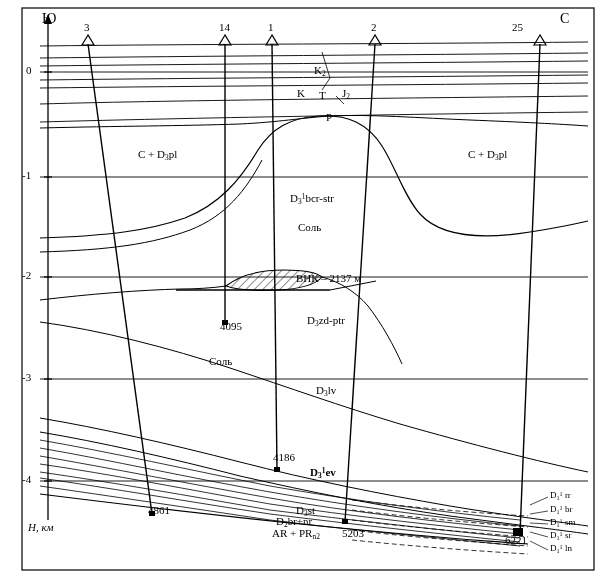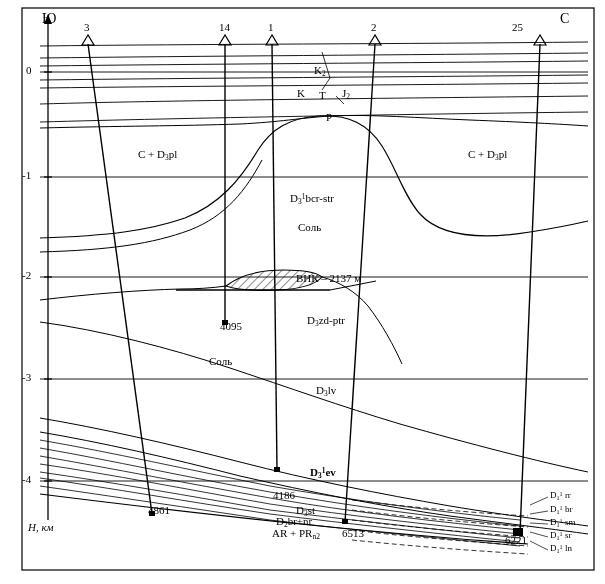--- a/index.html
+++ b/index.html
@@ -194,22 +194,22 @@
   <div class="lbl" style="left:316px; top:385px;">D<sub>3</sub>lv</div>
   <div class="lbl" style="left:310px; top:467px;font-weight:bold;">D<sub>3</sub><sup>1</sup>ev</div>
   <div class="lbl" style="left:296px; top:505px;">D<sub>3</sub>st</div>
   <div class="lbl" style="left:276px; top:516px;">D<sub>2</sub>br+nr</div>
   <div class="lbl" style="left:272px; top:528px;text-align:center;">AR + PR<sub>n2</sub></div>
 
   <div class="lbl" style="left:296px; top:273px;">ВНК – 2137 м</div>
 
   <div class="lbl" style="left:148px; top:505px;">4861</div>
   <div class="lbl" style="left:220px; top:321px;">4095</div>
-  <div class="lbl" style="left:273px; top:490px;">4186</div>
-  <div class="lbl" style="left:342px; top:528px;">6513</div>
+  <div class="lbl" style="left:273px; top:452px;">4186</div>
+  <div class="lbl" style="left:342px; top:528px;">5203</div>
   <div class="lbl" style="left:505px; top:535px;">6221</div>
 
   <div class="lbl sm" style="left:550px; top:491px;">D<sub>1</sub><sup>1</sup> rr</div>
   <div class="lbl sm" style="left:550px; top:505px;">D<sub>1</sub><sup>1</sup> br</div>
   <div class="lbl sm" style="left:550px; top:518px;">D<sub>1</sub><sup>1</sup> sm</div>
   <div class="lbl sm" style="left:550px; top:531px;">D<sub>1</sub><sup>1</sup> sr</div>
   <div class="lbl sm" style="left:550px; top:544px;">D<sub>1</sub><sup>1</sup> ln</div>
 
 </div>
 

